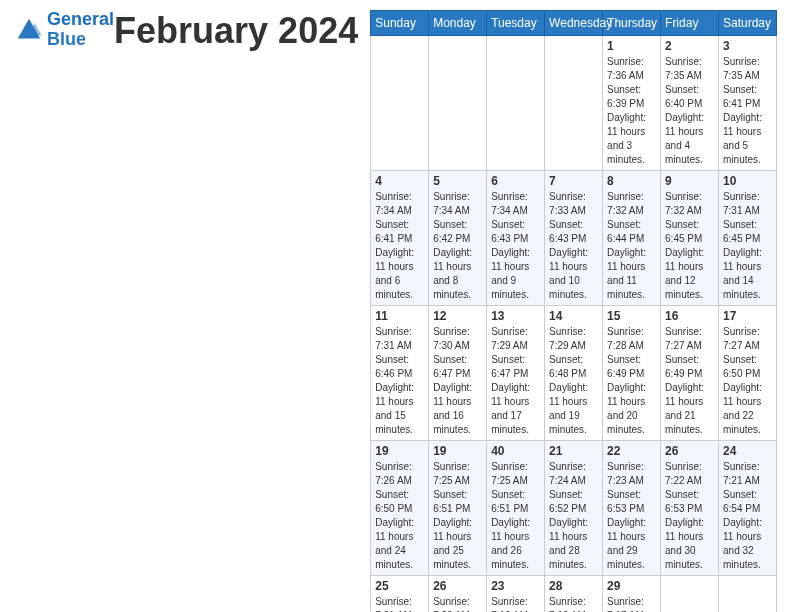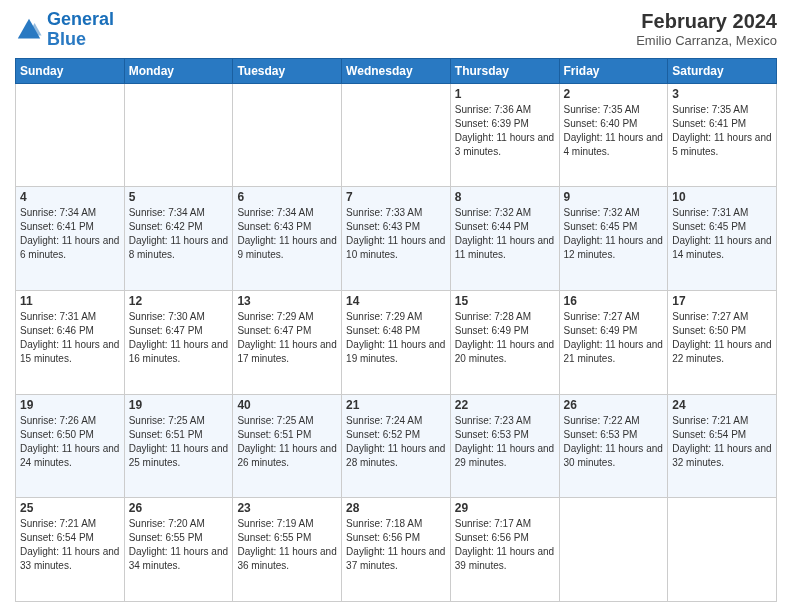--- a/index.html
+++ b/index.html
@@ -8,21 +8,22 @@
       background: #fff;
       width: 792px;
       height: 612px;
       overflow: hidden;
     }
     .page {
       width: 792px;
       height: 612px;
       padding: 10px 15px 10px 15px;
       display: flex;
-      flex-direction: column;
+      flex-direction: row;
+      gap: 12px;
     }
     .header {
       display: flex;
       justify-content: space-between;
       align-items: flex-start;
       margin-bottom: 8px;
     }
     .logo {
       display: flex;
       align-items: center;
@@ -38,40 +39,40 @@
       color: #1a6fba;
     }
     .logo-icon {
       width: 28px;
       height: 28px;
     }
     .title-block {
       text-align: right;
     }
     .main-title {
-      font-size: 20px;
+      font-size: 36px;
       font-weight: bold;
       color: #333;
     }
     .subtitle {
       font-size: 13px;
       color: #555;
     }
     .calendar {
       flex: 1;
       border: 1px solid #ccc;
       border-collapse: collapse;
       width: 100%;
       table-layout: fixed;
     }
     .calendar th {
       background: #2979c2;
       color: #fff;
       font-size: 12px;
-      font-weight: bold;
+      font-weight: normal;
       padding: 5px 4px;
       text-align: left;
       border: 1px solid #1a5fa0;
     }
     .calendar td {
       border: 1px solid #ccc;
       vertical-align: top;
       padding: 3px 4px;
       font-size: 9.5px;
       color: #333;
@@ -113,21 +114,20 @@
         <polygon points="20,4 36,32 4,32" fill="#2979c2"></polygon>
         <polygon points="28,10 38,28 18,28" fill="#2979c2" opacity="0.5"></polygon>
       </svg>
       <div class="logo-text">
         <div><span>General</span></div>
         <div><span style="color:#2979c2; font-weight:bold;text-align:right;">Blue</span></div>
       </div>
     </div>
     <div class="title-block">
       <div class="main-title">February 2024</div>
-      <div class="subtitle">Emilio Carranza, Mexico</div>
     </div>
   </div>
 
   <table class="calendar">
     <thead>
       <tr>
       <th>Sunday</th>
           <th>Monday</th>
           <th>Tuesday</th>
           <th>Wednesday</th>

